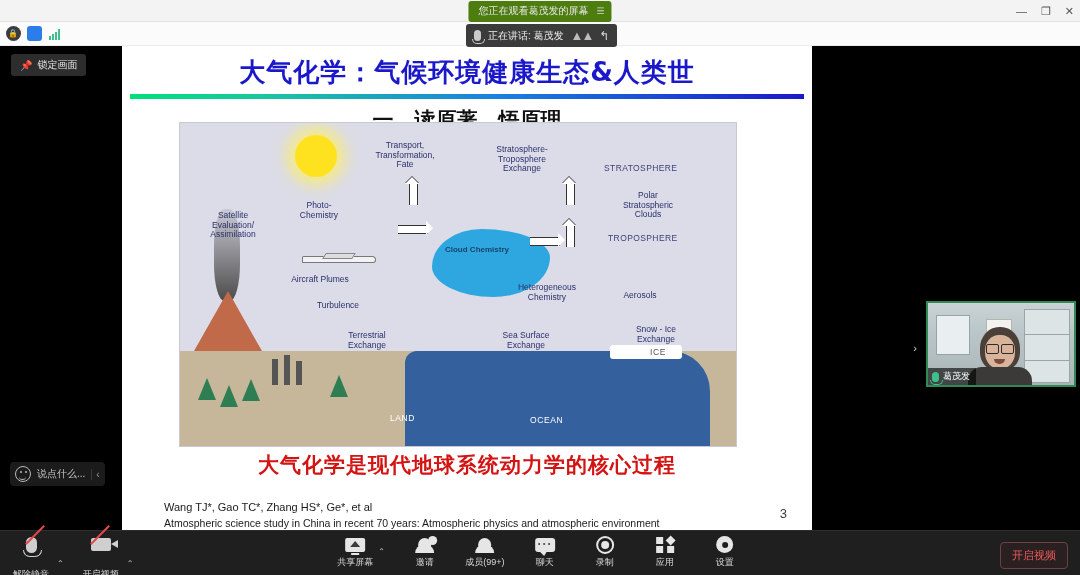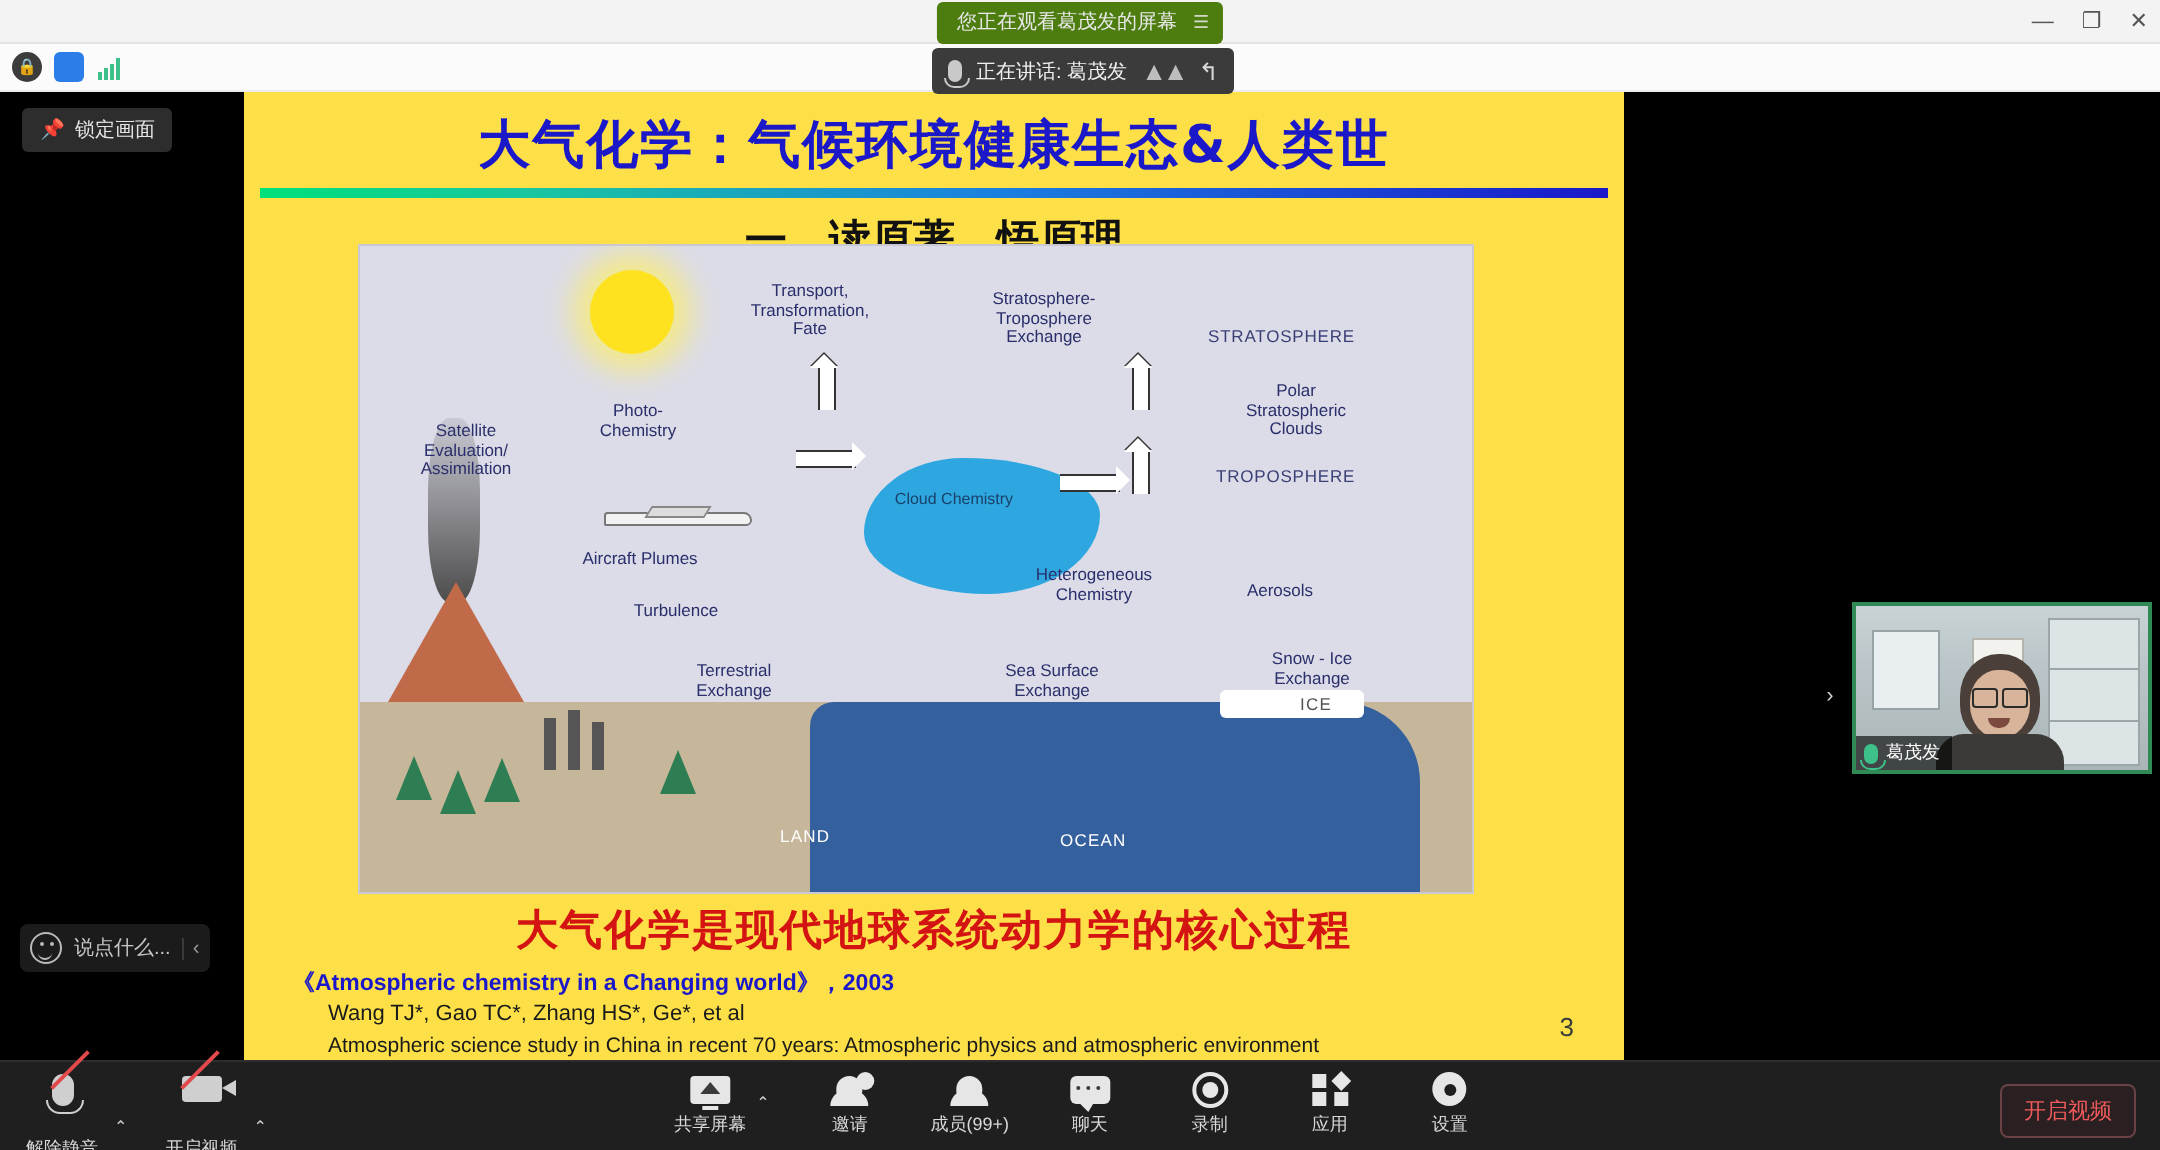--- a/index.html
+++ b/index.html
@@ -71,21 +71,21 @@
   .fs-ico { width:12px; height:11px; position:relative; }
   .fs-ico::before,.fs-ico::after{content:"";position:absolute;width:4px;height:4px;}
   .fs-ico::before{left:0;top:0;border-left:1.5px solid #555;border-top:1.5px solid #555;}
   .fs-ico::after{right:0;bottom:0;border-right:1.5px solid #555;border-bottom:1.5px solid #555;}
 
   
   .stage { position: absolute; left:0; top:46px; width:1080px; height:484px; background:#000; }
 
   .slide {
     position:absolute; left:122px; top:0; width:690px; height:484px;
-    background:#fde047; overflow:hidden;
+    background:#ffffff; overflow:hidden;
   }
   .slide-title {
     margin-top: 9px; text-align:center;
     font-size: 26px; font-weight: bold; color:#1b18c9;
     letter-spacing: 1px;
     font-family: "DejaVu Sans", sans-serif;
   }
   .rule {
     margin: 4px 8px 0 8px; height: 5px;
     background: linear-gradient(to right, #00e07a, #19c6a0 20%, #1a7fe0 55%, #1b18c9);
@@ -107,21 +107,21 @@
   .fig-caps { position:absolute; color:#3a3f76; font-size:8.5px; letter-spacing:.4px;}
   .white-cap { position:absolute; color:#fff; font-size:8.5px; letter-spacing:.6px;}
 
   .ocean { position:absolute; left:225px; top:228px; width:305px; height:97px;
            background:#35609e; border-radius: 12px 40px 0 0; }
   .ground { position:absolute; left:0; top:228px; width:558px; height:97px; background:#c6b79b; }
   .cloud {
     position:absolute; left:252px; top:106px; width:118px; height:68px;
     background:#2ea7e0; border-radius:42% 58% 48% 52% / 55% 42% 58% 45%;
   }
-  .cloud-txt { position:absolute; left:262px; top:122px; width:70px; color:#19426b; font-size:8px; font-weight:normal; text-align:center;}
+  .cloud-txt { position:absolute; left:262px; top:122px; width:70px; color:#19426b; font-size:8px; font-weight:bold; text-align:center;}
   .sun { position:absolute; left:115px; top:12px; width:42px; height:42px; background:#ffe21f; border-radius:50%;
          box-shadow:0 0 14px 9px rgba(255,240,90,.65); }
   .volcano { position:absolute; left:14px; top:168px; width:0; height:0;
              border-left:34px solid transparent; border-right:34px solid transparent; border-bottom:60px solid #c06a4a;}
   .smoke { position:absolute; left:34px; top:86px; width:26px; height:92px;
            background:linear-gradient(to bottom, rgba(70,70,70,.12), #4c4c4c); border-radius:40%;}
   .arrow-v { position:absolute; width:15px; height:34px; }
   .arrow-v::before{content:"";position:absolute;left:4px;top:6px;width:7px;height:22px;background:#fff;border-left:1px solid #333;border-right:1px solid #333;}
   .arrow-v::after{content:"";position:absolute;left:0;top:0;width:0;height:0;border-left:7.5px solid transparent;border-right:7.5px solid transparent;border-bottom:7px solid #fff;filter:drop-shadow(0 -1px 0 #333);}
   .arrow-h { position:absolute; width:40px; height:14px;}
@@ -366,21 +366,20 @@
 Clouds</div>
 
         <div class="fig-caps" style="left:424px; top:40px;">STRATOSPHERE</div>
         <div class="fig-caps" style="left:428px; top:110px;">TROPOSPHERE</div>
         <div class="white-cap" style="left:210px; top:290px;">LAND</div>
         <div class="white-cap" style="left:350px; top:292px;">OCEAN</div>
         <div class="white-cap" style="left:470px; top:224px; color:#555;">ICE</div>
       </div>
 
       <div class="red-caption">大气化学是现代地球系统动力学的核心过程</div>
-      <div class="ref-line">《Atmospheric chemistry in a Changing world》，2003</div>
       <div class="auth-line1">Wang TJ*, Gao TC*, Zhang HS*, Ge*, et al</div>
       <div class="auth-line2">Atmospheric science study in China in recent 70 years: Atmospheric physics and atmospheric environment</div>
       <div class="page-no">3</div>
     </div>
 
     <div class="video-collapse">›</div>
     <div class="video-tile">
       <div class="vt-bg"></div>
       <div class="vt-window"></div>
       <div class="vt-shelf"></div>

